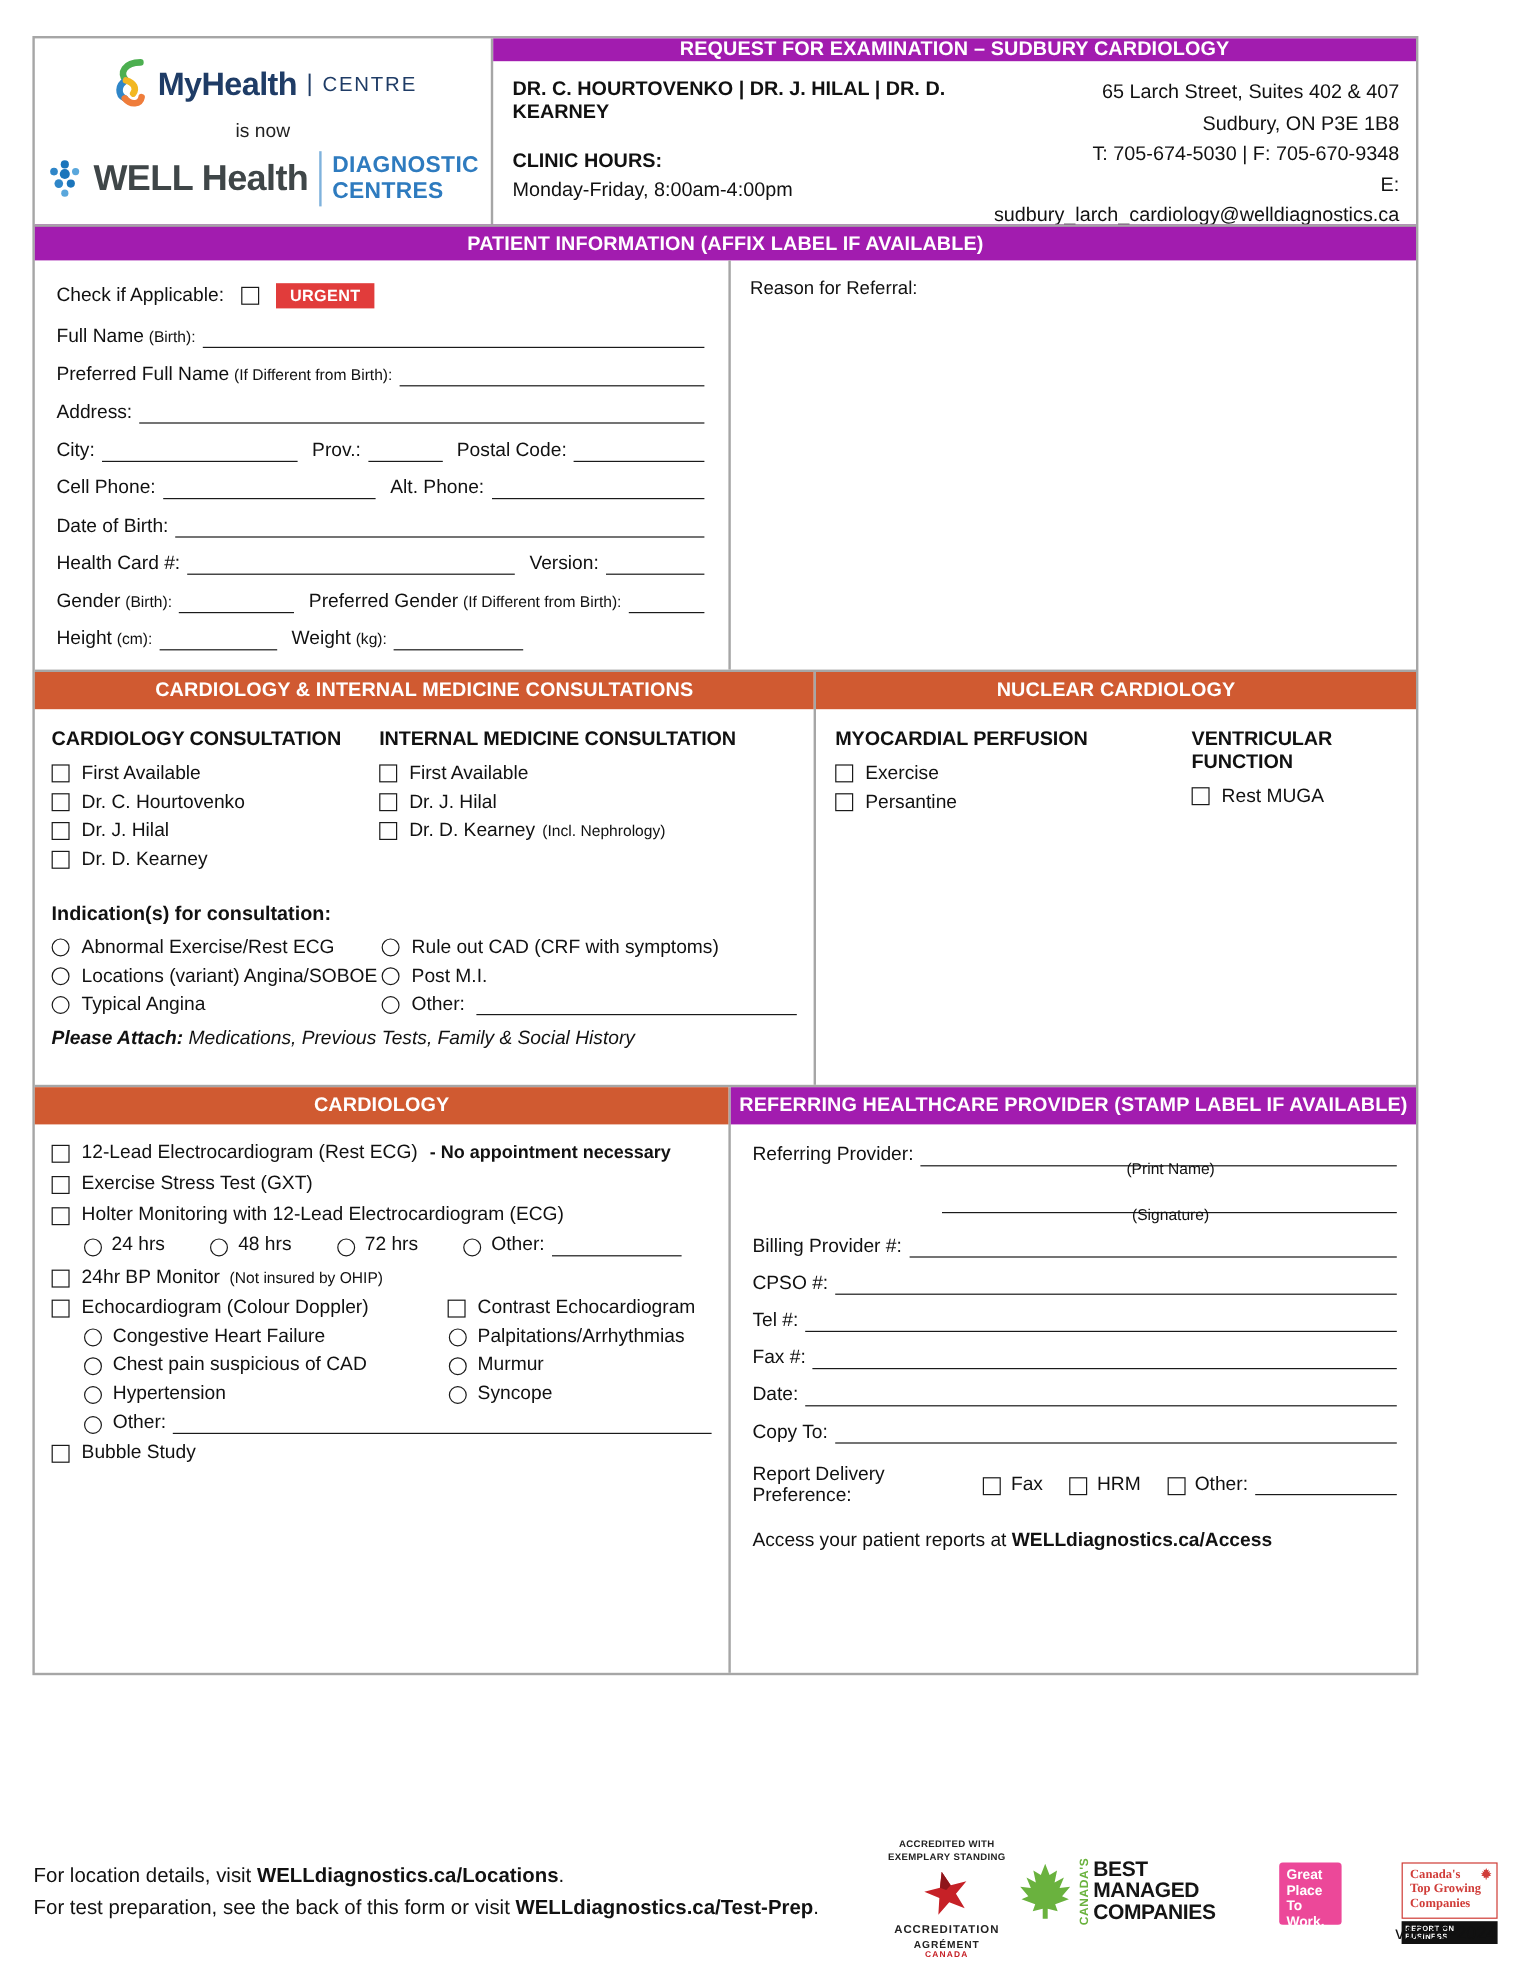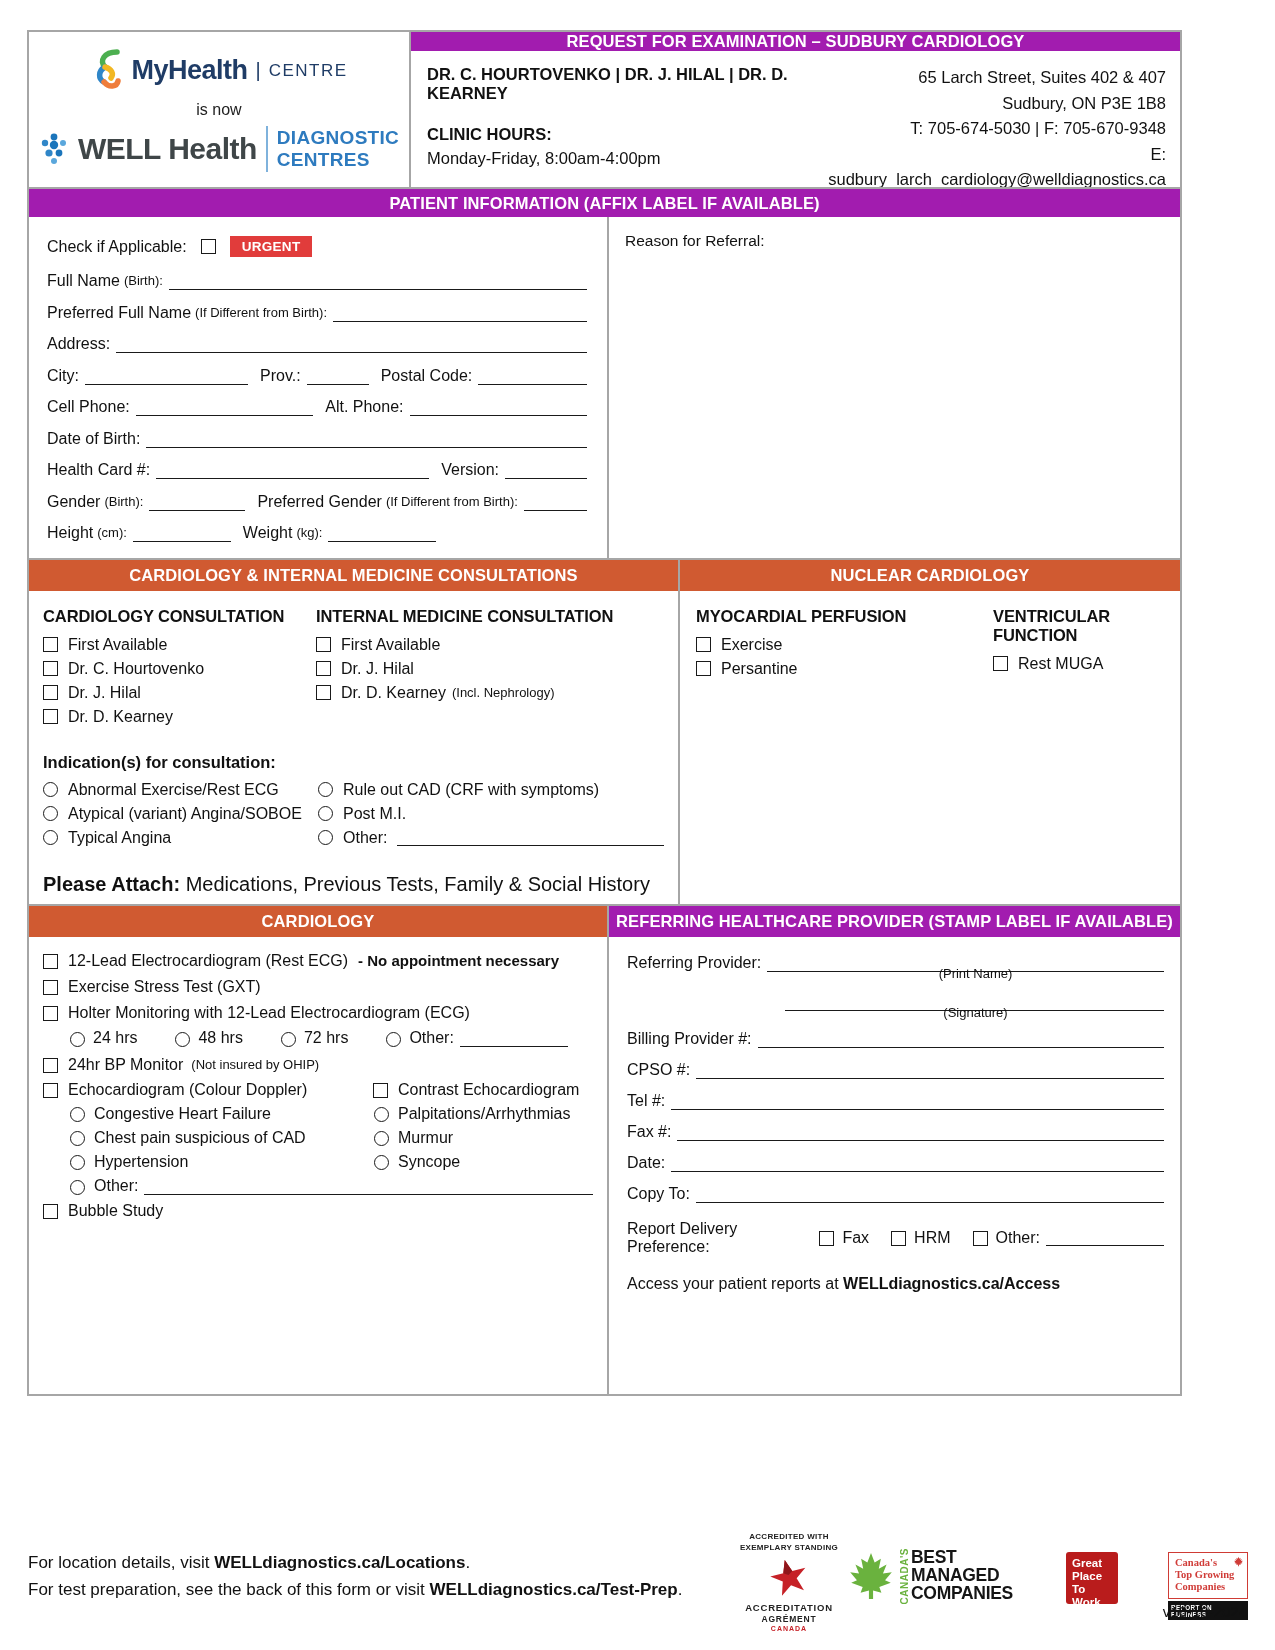--- a/index.html
+++ b/index.html
@@ -54,21 +54,21 @@
   .mid-left{width:651px;display:flex;flex-direction:column;}
   .mid-right{flex:1;display:flex;flex-direction:column;}
   .sec-bar{height:31px;flex:0 0 auto;}
   .consult-content{padding:16px 14px 0 14px;font-size:16px;}
   .cols{display:flex;}
   .c1{flex:0 0 273px;}
   .c2{flex:1;}
   .subhead{font-weight:bold;font-size:16.5px;margin-bottom:9px;letter-spacing:-.1px;}
   .opt{display:flex;align-items:center;gap:10px;margin-bottom:5px;line-height:19px;}
   .ind-title{font-weight:bold;font-size:16.5px;margin:22px 0 8px 0;}
-  .attach{margin-top:21px;font-size:20px;}
+  .attach{margin-top:5px;font-size:16px;font-style:italic;}
   .nuc-content{padding:16px 14px 0 16px;font-size:16px;display:flex;}
   .nc1{flex:0 0 297px;}
   .nc2{flex:1;}
   
   .bottom-row{flex:1;}
   .bot-left{width:580px;display:flex;flex-direction:column;}
   .bot-right{flex:1;display:flex;flex-direction:column;}
   .card-content{padding:14px 14px 0 14px;font-size:16px;}
   .copt{display:flex;align-items:center;gap:10px;margin-bottom:6px;line-height:20px;}
   .note{font-weight:bold;font-size:15px;}
@@ -91,21 +91,21 @@
   .access{margin-top:19px;font-size:16px;}
   
   .fline{position:absolute;left:28px;font-size:17px;}
   .acc-logo{position:absolute;left:736px;top:1532px;width:106px;text-align:center;}
   .acc-top{font-size:8px;font-weight:bold;letter-spacing:.3px;line-height:1.35;color:#222;}
   .acc-name{font-size:9.5px;font-weight:bold;letter-spacing:.8px;color:#222;line-height:1.3;}
   .acc-can{font-size:7px;font-weight:bold;color:#c62127;letter-spacing:1px;}
   .bmc{position:absolute;left:845px;top:1548px;display:flex;align-items:center;}
   .bmc-vert{writing-mode:vertical-rl;transform:rotate(180deg);font-size:10px;font-weight:bold;color:#6ab23e;letter-spacing:.5px;margin:0 1px 0 2px;}
   .bmc-text{line-height:1.02;font-size:17.5px;font-weight:bold;color:#151515;letter-spacing:-.3px;}
-  .gptw{position:absolute;left:1066px;top:1552px;width:52px;height:52px;background:#b91c1c;border-radius:3px;color:#fff;font-weight:bold;font-size:11.5px;line-height:1.12;padding:5px 0 0 6px;box-sizing:border-box;}
+  .gptw{position:absolute;left:1066px;top:1552px;width:52px;height:52px;background:#ec4899;border-radius:3px;color:#fff;font-weight:bold;font-size:11.5px;line-height:1.12;padding:5px 0 0 6px;box-sizing:border-box;}
   .tgc{position:absolute;left:1168px;top:1552px;width:80px;}
   .tgc-box{border:1.5px solid #cf3b35;background:#fff;padding:4px 5px 5px 6px;position:relative;}
   .tgc-box div{font-family:"Liberation Serif",serif;font-weight:bold;font-size:10.5px;line-height:1.15;color:#d03c38;}
   .tgc-leaf{position:absolute;top:3px;right:3px;}
   .tgc-bar{background:#111;color:#fff;font-size:6.3px;font-weight:bold;letter-spacing:.4px;padding:2.5px 3px;margin-top:2px;display:inline-block;}
   .version{position:absolute;right:28px;top:1603px;font-size:15px;}
   b.nb{font-weight:bold;}
 </style>
 </head>
 <body>
@@ -276,21 +276,21 @@
           </div>
           <div class="ind-title">Indication(s) for consultation:</div>
           <div class="cols">
             <div class="c1" style="flex:0 0 275px">
               <div class="opt">
                   <span class="rb"></span>
                   <span>Abnormal Exercise/Rest ECG</span>
                 </div>
               <div class="opt">
                   <span class="rb"></span>
-                  <span>Atypical (variant) Angina/SOBOE</span>
+                  <span>Locations (variant) Angina/SOBOE</span>
                 </div>
               <div class="opt">
                   <span class="rb"></span>
                   <span>Typical Angina</span>
                 </div>
             </div>
             <div class="c2">
               <div class="opt">
                   <span class="rb"></span>
                   <span>Rule out CAD (CRF with symptoms)</span>

